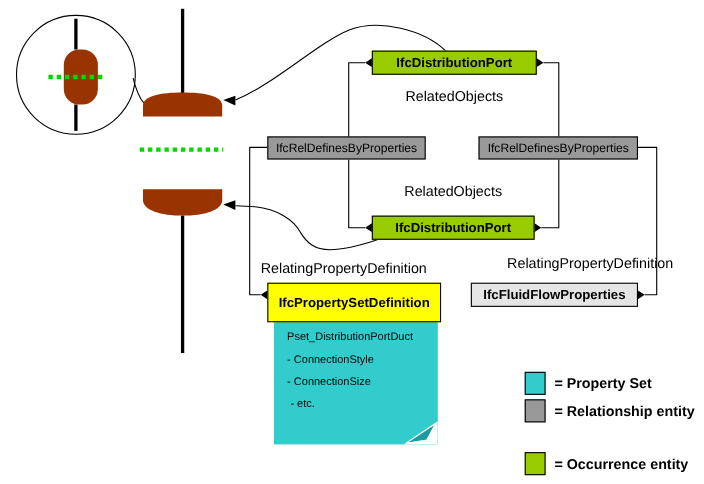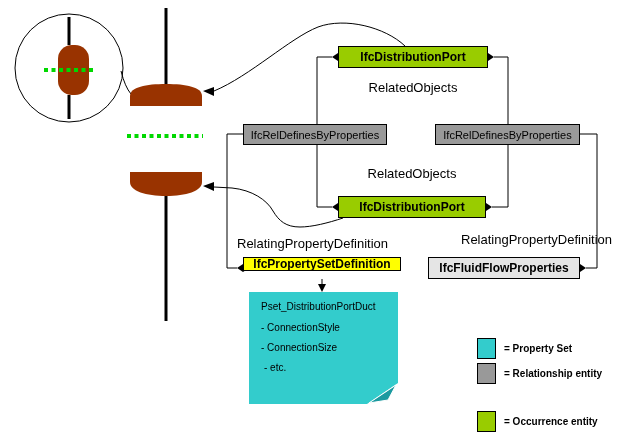--- a/index.html
+++ b/index.html
@@ -25,21 +25,21 @@
   .note-line { position:absolute; left:12px; white-space:nowrap; }
   .note-fold { position:absolute; right:0; bottom:0; }
   .legend-row {
     position:absolute; left:477px; height:21px; display:flex;
     align-items:center; z-index:2;
   }
   .swatch {
     width:19px; height:21px; box-sizing:border-box; border:1px solid #000;
     margin-right:8px; flex:0 0 auto;
   }
-  .legend-label { font-size:10px; font-weight:bold; white-space:nowrap; }
+  .legend-label { font-size:13px; font-weight:bold; white-space:nowrap; }
 </style>
 </head>
 <body>
 
 <div class="stage">
 
   <svg class="layer">
 
     <circle cx="69" cy="68" r="54" fill="none" stroke="#000" stroke-width="1"></circle>
     <rect x="58" y="45" width="31" height="50" rx="14" style="fill: rgb(153, 51, 0);"></rect>
@@ -77,21 +77,21 @@
   </svg>
 
   <div class="node" style="left: 338px; top: 46px; width: 150px; height: 22px; background-color: rgb(153, 204, 0);">IfcDistributionPort</div>
 
   <div class="node rel" style="left: 243px; top: 124px; width: 144px; height: 21px; background-color: rgb(153, 153, 153);">IfcRelDefinesByProperties</div>
 
   <div class="node rel" style="left: 435px; top: 124px; width: 145px; height: 21px; background-color: rgb(153, 153, 153);">IfcRelDefinesByProperties</div>
 
   <div class="node" style="left: 338px; top: 196px; width: 148px; height: 22px; background-color: rgb(153, 204, 0);">IfcDistributionPort</div>
 
-  <div class="node" style="left: 243px; top: 257px; width: 158px; height: 14px; background-color: rgb(255, 255, 0);">IfcPropertySetDefinition</div>
+  <div class="node" style="left: 243px; top: 257px; width: 158px; height: 36px; background-color: rgb(255, 255, 0);">IfcPropertySetDefinition</div>
 
   <div class="node" style="left: 428px; top: 257px; width: 152px; height: 22px; background-color: #e5e5e5;">IfcFluidFlowProperties</div>
 
   <div class="edge-label centered" style="left:338px; top:80px; width:150px;">RelatedObjects</div>
   <div class="edge-label centered" style="left:338px; top:166px; width:148px;">RelatedObjects</div>
   <div class="edge-label" style="left:237px; top:236px;">RelatingPropertyDefinition</div>
   <div class="edge-label" style="left:461px; top:232px;">RelatingPropertyDefinition</div>
 
   <div class="note" style="background-color: rgb(51, 204, 204);">
     <div class="note-line" style="top:9px;">Pset_DistributionPortDuct</div>

